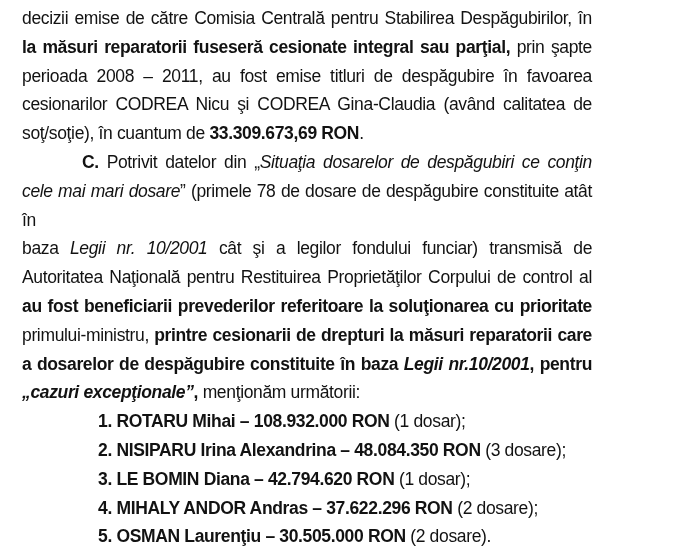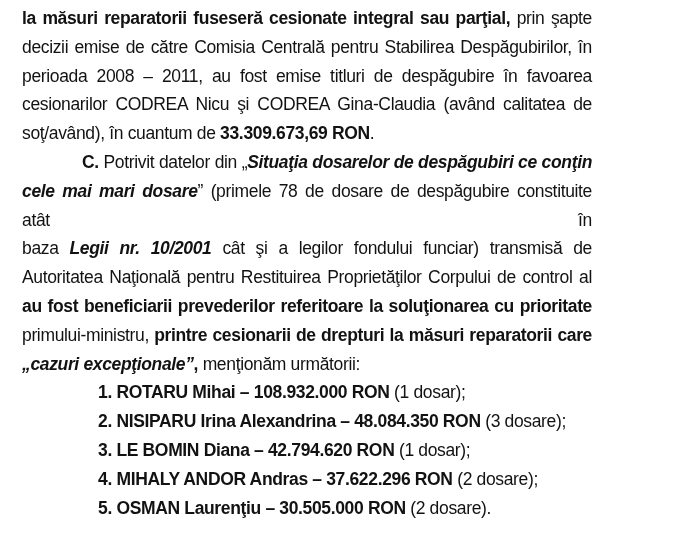--- a/index.html
+++ b/index.html
@@ -27,37 +27,38 @@
     text-align: justify;
     text-align-last: justify;
     white-space: normal;
   }
   .line.left {
     text-align: left;
     text-align-last: left;
   }
   .r  { font-weight: 400; font-style: normal; }
   .b  { font-weight: 700; font-style: normal; }
-  .i  { font-weight: 700; font-style: italic; }
+  .i  { font-weight: 400; font-style: italic; }
   .bi { font-weight: 700; font-style: italic; text-align: right; }
 </style>
 </head>
 <body>
 
 <div class="doc">
+    <div class="line"><span class="r">decizii emise de către Comisia Centrală pentru Stabilirea Despăgubirilor, în</span></div>
     <div class="line"><span class="b">la măsuri reparatorii fuseseră cesionate integral sau parţial,</span><span class="r"> prin şapte</span></div>
-    <div class="line"><span class="r">decizii emise de către Comisia Centrală pentru Stabilirea Despăgubirilor, în</span></div>
     <div class="line"><span class="r">perioada 2008 – 2011, au fost emise titluri de despăgubire în favoarea</span></div>
     <div class="line"><span class="r">cesionarilor CODREA Nicu şi CODREA Gina-Claudia (având calitatea de</span></div>
-    <div class="line left"><span class="r">soţ/având), în cuantum de </span><span class="b">33.309.673,69 RON</span><span class="r">.</span></div>
+    <div class="line left"><span class="r">soţ/soţie), în cuantum de </span><span class="b">33.309.673,69 RON</span><span class="r">.</span></div>
     <div class="line" style="padding-left: 60px;"><span class="b">C.</span><span class="r"> Potrivit datelor din „</span><span class="i">Situaţia dosarelor de despăgubiri ce conţin</span></div>
     <div class="line"><span class="i">cele mai mari dosare</span><span class="r">” (primele 78 de dosare de despăgubire constituite atât în</span></div>
     <div class="line"><span class="r">baza </span><span class="i">Legii nr. 10/2001</span><span class="r"> cât şi a legilor fondului funciar) transmisă de</span></div>
     <div class="line"><span class="r">Autoritatea Naţională pentru Restituirea Proprietăţilor Corpului de control al</span></div>
     <div class="line"><span class="b">au fost beneficiarii prevederilor referitoare la soluţionarea cu prioritate</span></div>
     <div class="line"><span class="r">primului-ministru, </span><span class="b">printre cesionarii de drepturi la măsuri reparatorii care</span></div>
+    <div class="line"><span class="b">a dosarelor de despăgubire constituite în baza </span><span class="bi">Legii nr.10/2001</span><span class="b">, pentru</span></div>
     <div class="line left"><span class="bi">„cazuri excepţionale”</span><span class="b">,</span><span class="r"> menţionăm următorii:</span></div>
     <div class="line left" style="padding-left: 76px;"><span class="b">1. ROTARU Mihai – 108.932.000 RON </span><span class="r">(1 dosar);</span></div>
     <div class="line left" style="padding-left: 76px;"><span class="b">2. NISIPARU Irina Alexandrina – 48.084.350 RON </span><span class="r">(3 dosare);</span></div>
     <div class="line left" style="padding-left: 76px;"><span class="b">3. LE BOMIN Diana – 42.794.620 RON </span><span class="r">(1 dosar);</span></div>
     <div class="line left" style="padding-left: 76px;"><span class="b">4. MIHALY ANDOR Andras – 37.622.296 RON </span><span class="r">(2 dosare);</span></div>
     <div class="line left" style="padding-left: 76px;"><span class="b">5. OSMAN Laurenţiu – 30.505.000 RON </span><span class="r">(2 dosare).</span></div>
   </div>
 
 </body></html>

